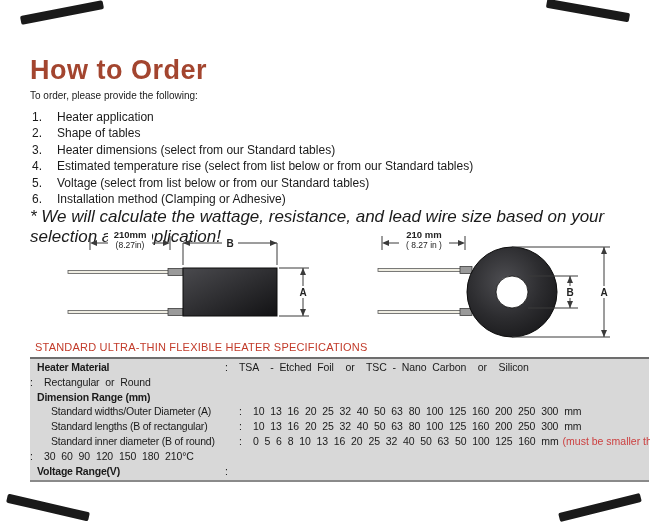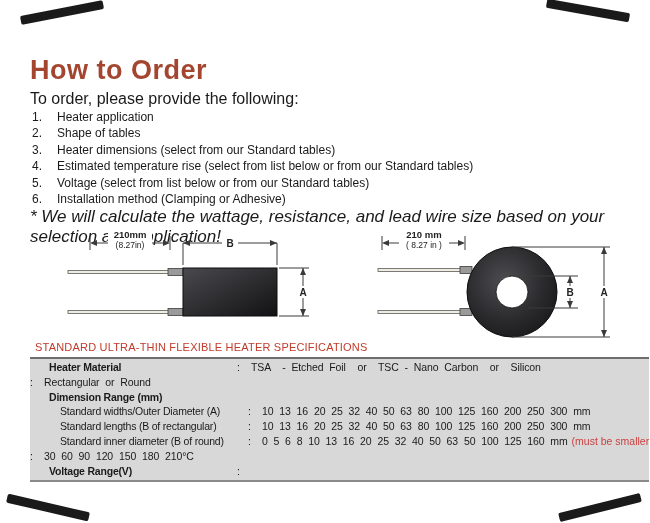--- a/index.html
+++ b/index.html
@@ -12,21 +12,21 @@
   .corner{position:absolute;background:#1a1a1a;width:84px;height:9px;border-radius:2px;}
   #corner-tl{left:20px;top:8px;transform:rotate(-11deg);}
   #corner-tr{left:546px;top:6px;transform:rotate(10deg);}
   #corner-bl{left:6px;top:503px;transform:rotate(13deg);}
   #corner-br{left:558px;top:503px;transform:rotate(-14deg);}
 
   #title{
     position:absolute;left:30px;top:55px;margin:0;
     font-size:27px;font-weight:bold;letter-spacing:0.5px;color:#A3452F;text-align:right;
   }
-  .intro{position:absolute;left:30px;top:90px;font-size:16px;}
+  .intro{position:absolute;left:30px;top:90px;font-size:10px;}
   #order-list{position:absolute;left:32px;top:109px;}
   .order-item{display:flex;height:16.4px;line-height:16.4px;font-size:12px;}
   .order-item .num{width:25px;}
   .note{position:absolute;left:30px;top:207px;font-size:17px;font-style:italic;}
 
   .diagram{position:absolute;}
   #rect-diagram{left:60px;top:228px;}
   #round-diagram{left:370px;top:228px;}
   .diagram text{font-family:"Liberation Sans",sans-serif;fill:#222;}
 
@@ -34,23 +34,23 @@
     position:absolute;left:35px;top:341px;font-size:11px;font-weight:normal;
     color:#C23B2A;letter-spacing:0.2px;
   }
   #spec-table{
     position:absolute;left:30px;top:357px;width:619px;
     background:#d8d8d8;
     border-top:2px solid #6e6e6e;border-bottom:2px solid #8a8a8a;
     padding:1px 0 2px 0;
   }
   .spec-row{display:flex;height:14.8px;line-height:14.8px;font-size:10.5px;}
-  .spec-label{width:188px;padding-left:19px;letter-spacing:-0.2px;flex-shrink:0;}
+  .spec-label{width:188px;padding-left:7px;letter-spacing:-0.2px;flex-shrink:0;}
   .spec-label.bold{font-weight:bold;}
-  .spec-label.indent{padding-left:30px;}
+  .spec-label.indent{padding-left:21px;}
   .spec-colon{width:14px;flex-shrink:0;}
   .spec-value{white-space:pre;word-spacing:3px;letter-spacing:-0.1px;}
   .spec-value-red{color:#CC4040;padding-left:4px;white-space:pre;}
 </style>
 </head>
 <body>
 
 <div class="corner" id="corner-tl"></div>
 <div class="corner" id="corner-tr"></div>
 <div class="corner" id="corner-bl"></div>

